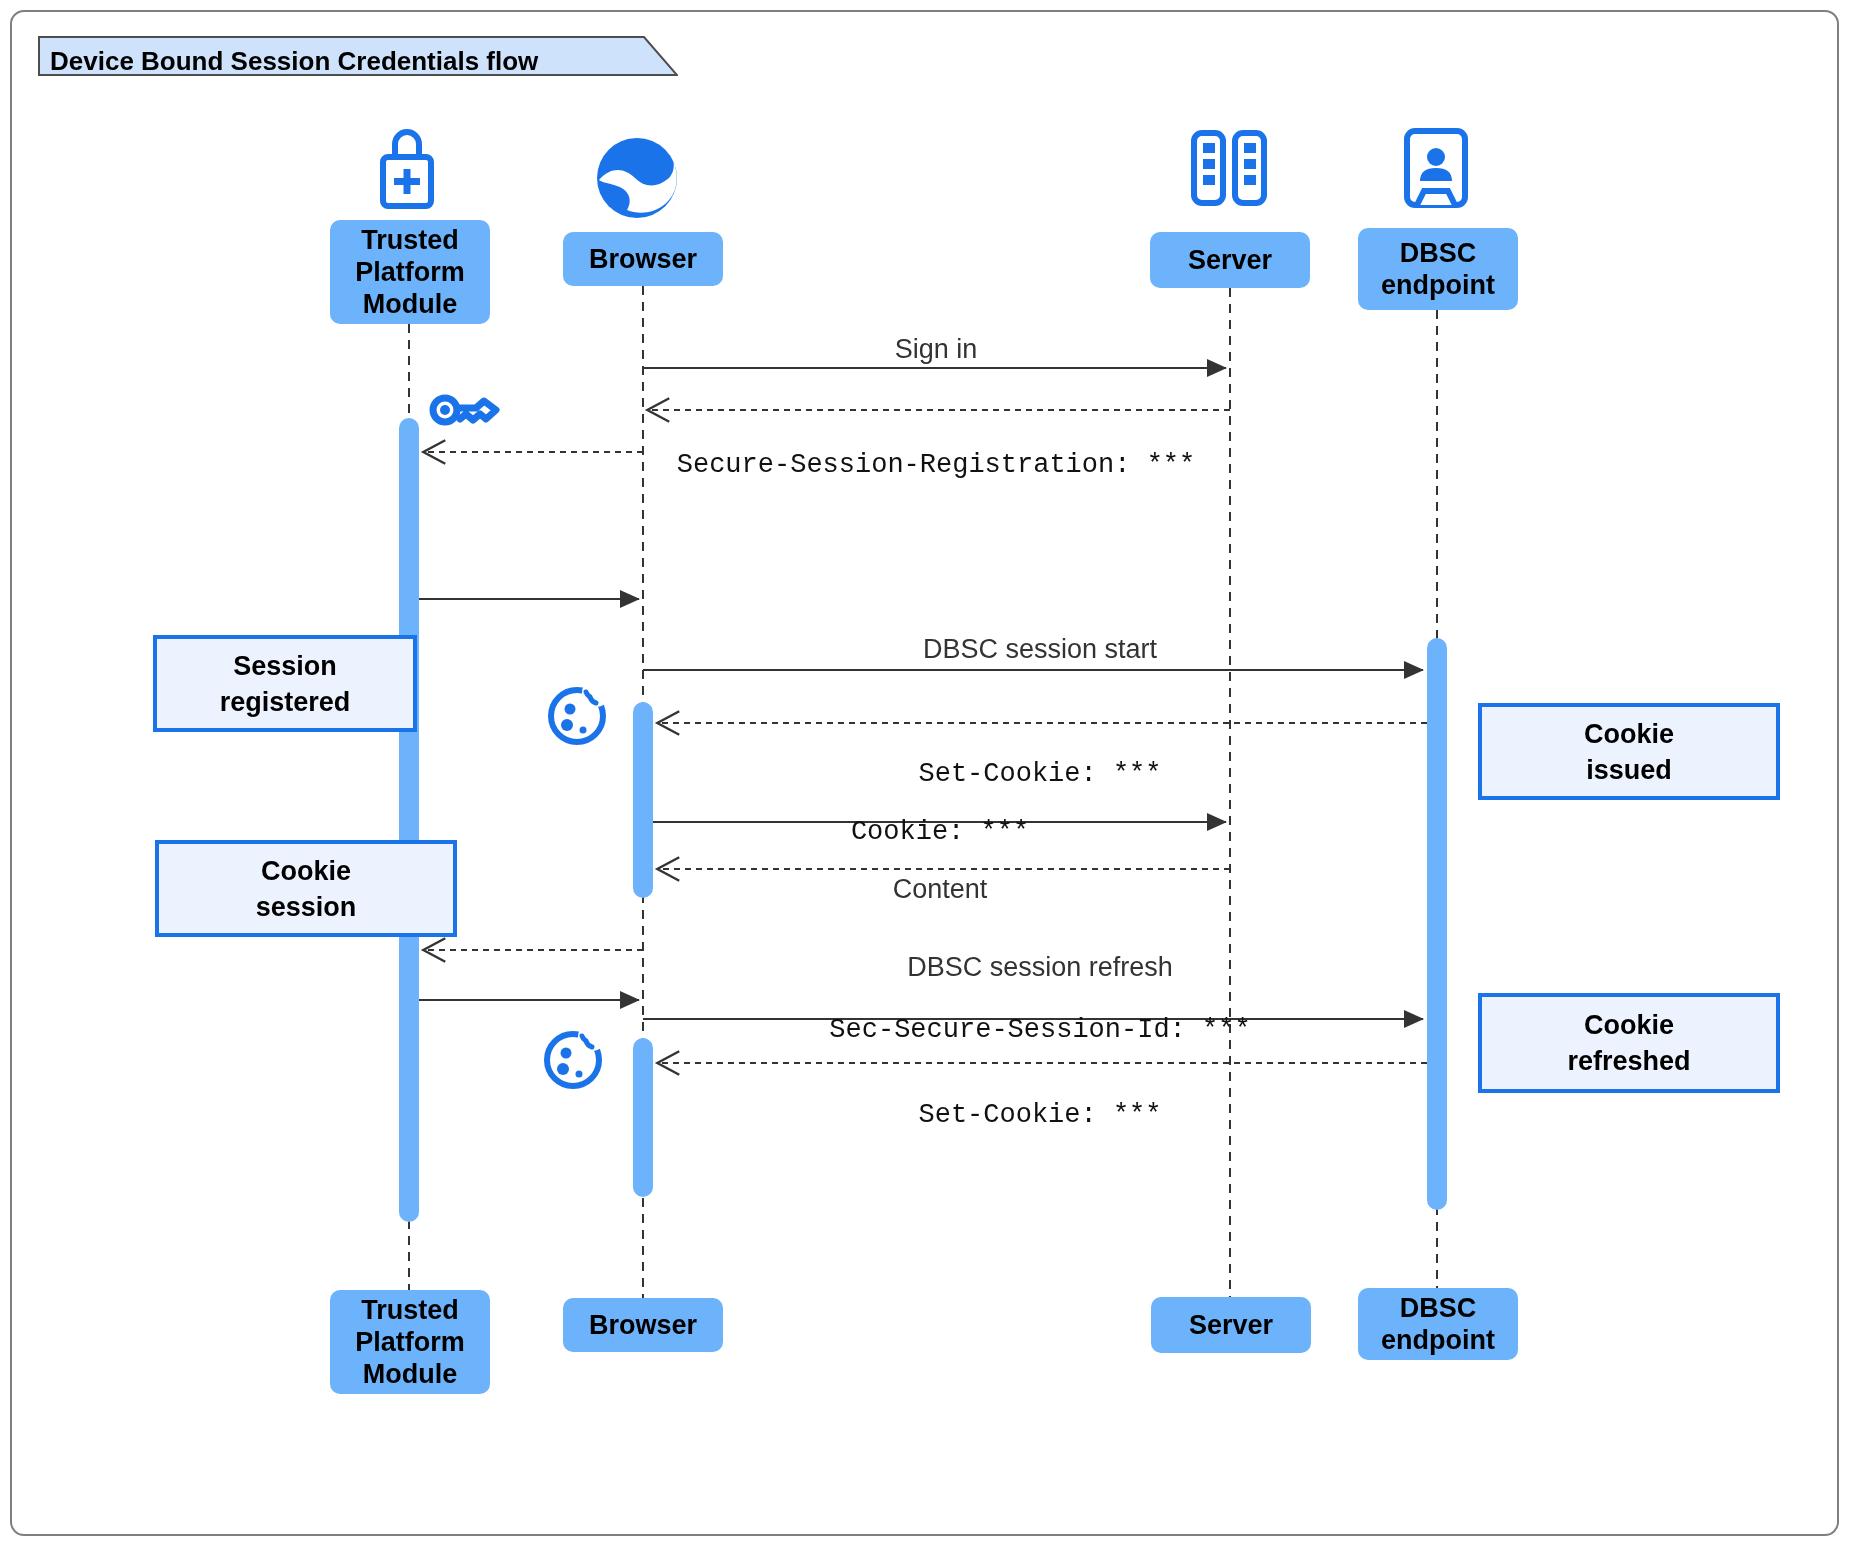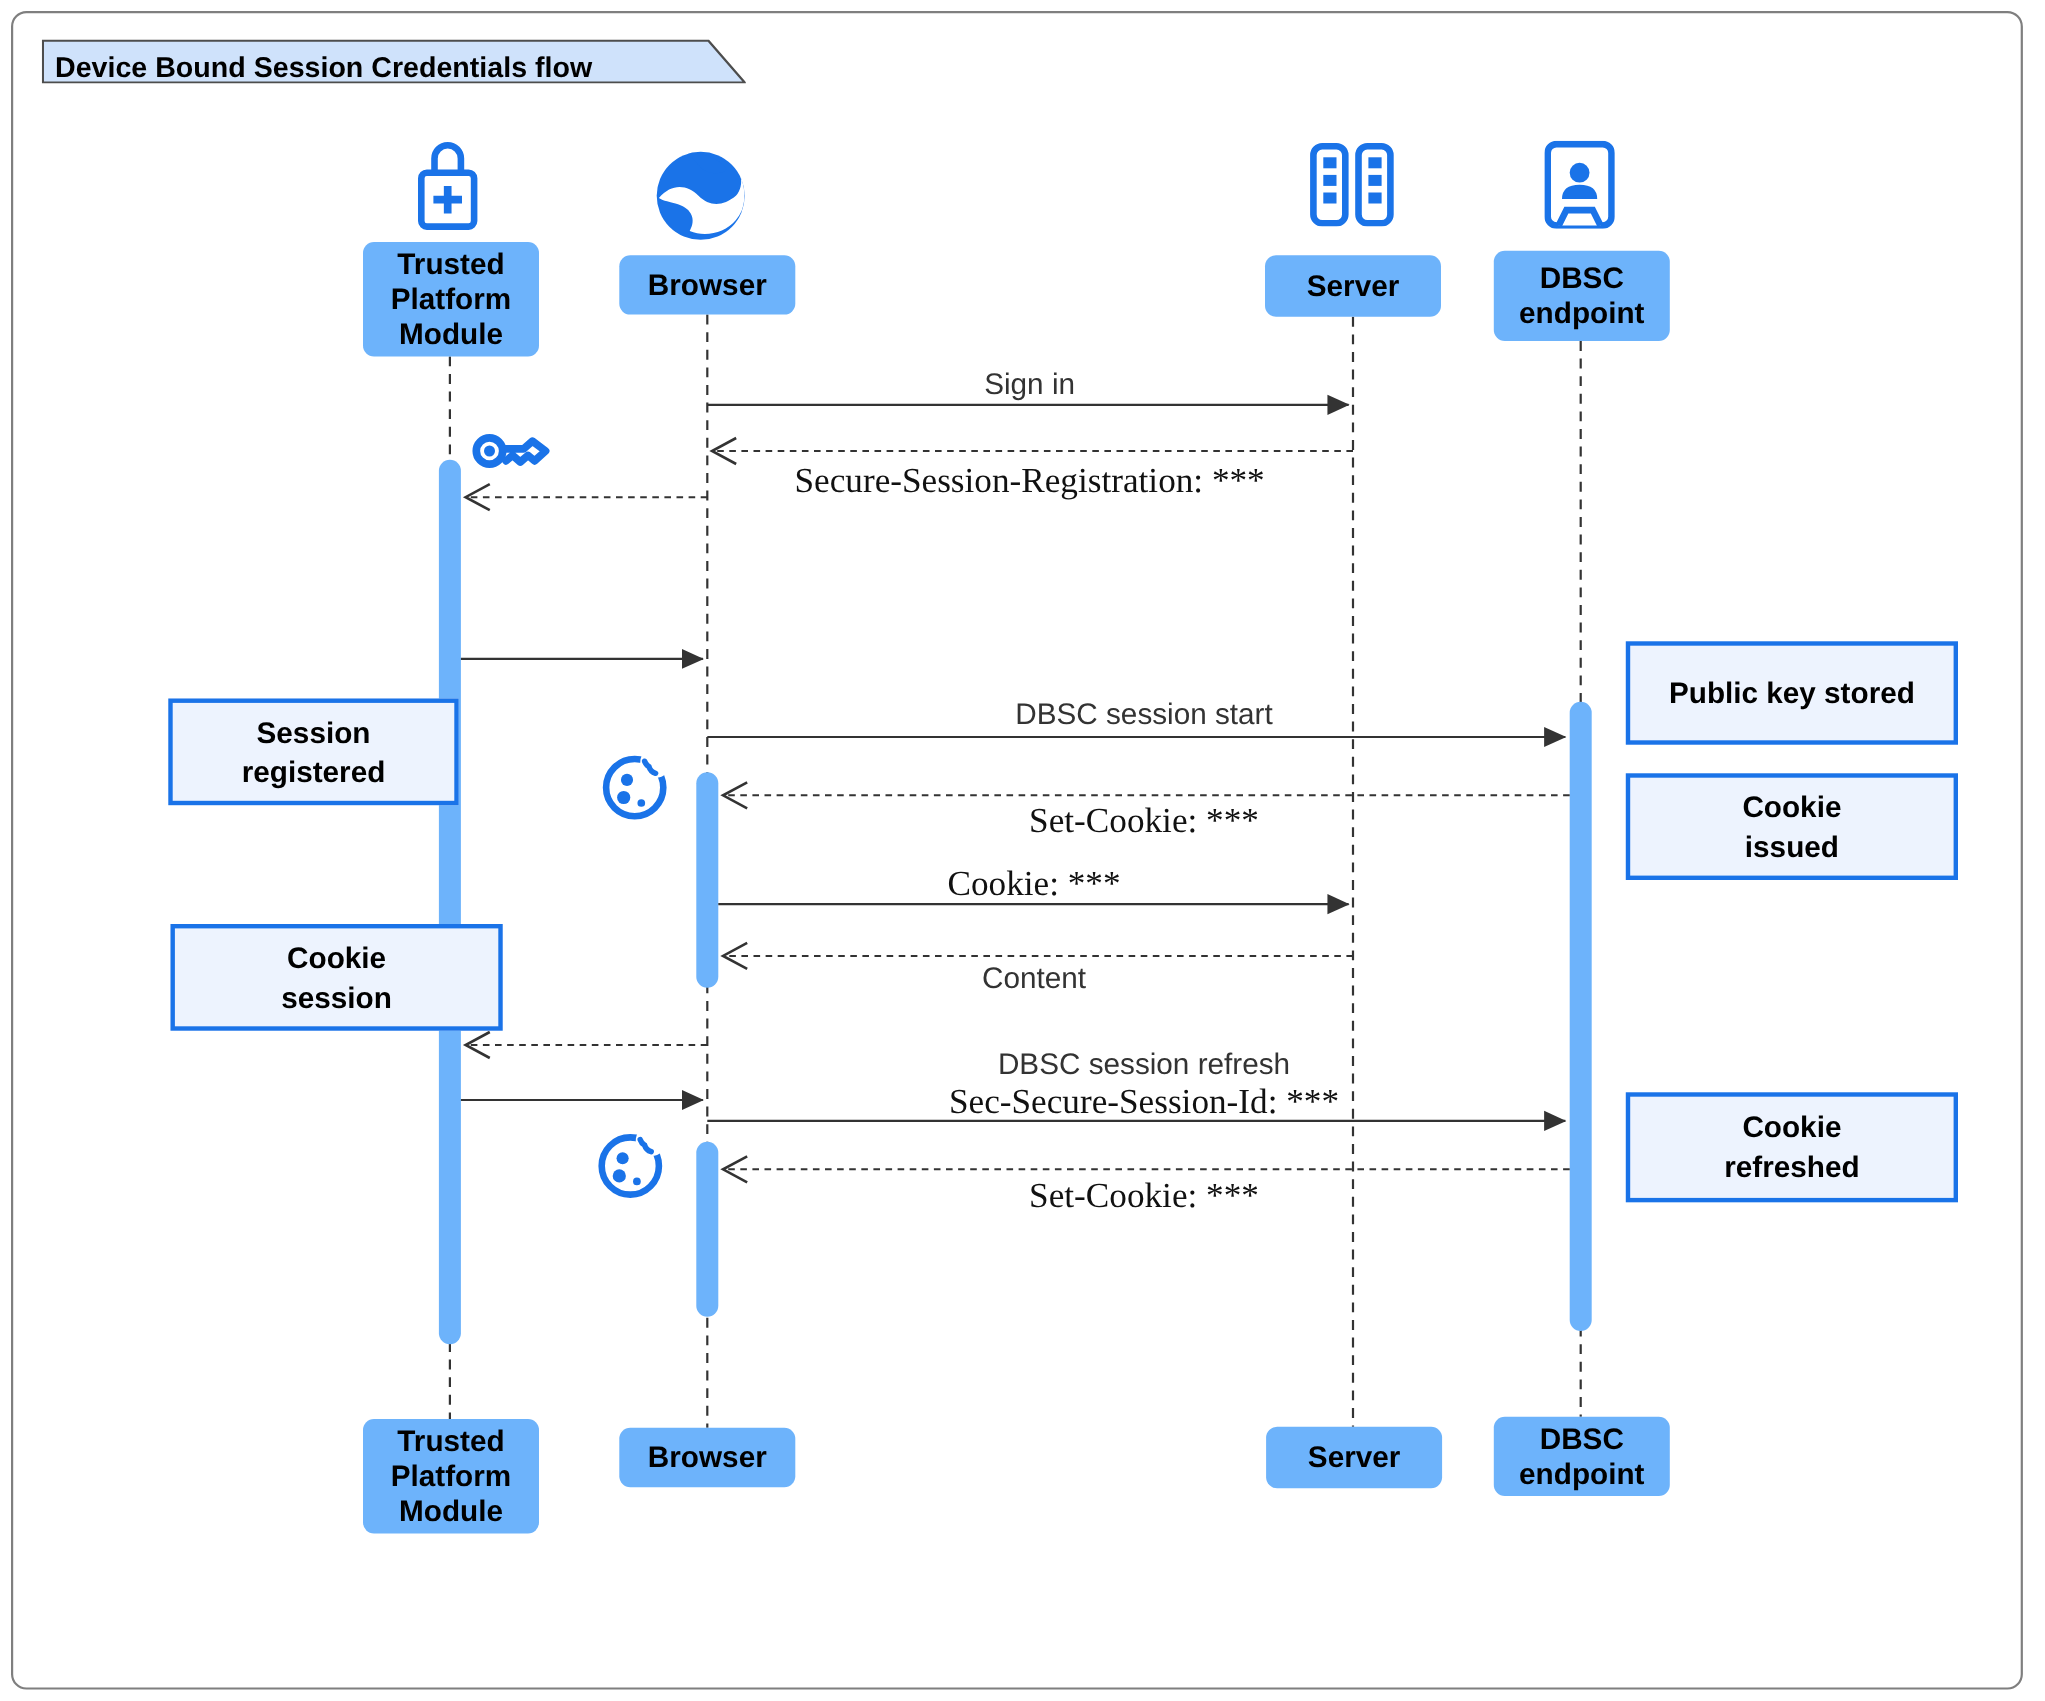--- a/index.html
+++ b/index.html
@@ -27,21 +27,21 @@
   .arrow-solid{stroke:var(--line-color);stroke-width:2;}
   .arrow-dashed{stroke:var(--line-color);stroke-width:1.8;stroke-dasharray:6 5;}
   .actor-box{position:absolute;background:var(--actor-fill);border-radius:10px;
              display:flex;flex-direction:column;align-items:center;justify-content:center;
              font-weight:bold;font-size:27px;line-height:32px;color:#000;text-align:center;}
   .note{position:absolute;background:var(--note-fill);border:4px solid var(--note-border);
         display:flex;flex-direction:column;align-items:center;justify-content:center;
         font-weight:bold;font-size:27px;line-height:36px;color:#000;text-align:center;box-sizing:border-box;}
   .msg-label{position:absolute;transform:translateX(-50%);white-space:nowrap;font-size:27px;}
   .msg-sans{color:var(--msg-gray);font-family:"Liberation Sans",sans-serif;}
-  .msg-mono{color:var(--text-dark);font-family:Liberation Serif, serif;font-size:32px;}
+  .msg-mono{color:var(--text-dark);font-family:Liberation Mono, monospace;font-size:27px;margin-top:32px;}
   .icon{position:absolute;color:var(--icon-blue);}
   .icon svg{display:block;width:100%;height:100%;}
 </style>
 </head>
 <body>
 
 <div class="canvas">
 
   <div class="frame"></div>
 
@@ -187,23 +187,20 @@
   </div>
 
   <div class="note" style="left:153px;top:635px;width:264px;height:97px;">
     <div>Session</div>
     <div>registered</div>
   </div>
   <div class="note" style="left:155px;top:840px;width:302px;height:97px;">
     <div>Cookie</div>
     <div>session</div>
   </div>
-  <div class="note" style="left:1478px;top:583px;width:302px;height:94px;">
-    <div>Public key stored</div>
-  </div>
   <div class="note" style="left:1478px;top:703px;width:302px;height:97px;">
     <div>Cookie</div>
     <div>issued</div>
   </div>
   <div class="note" style="left:1478px;top:993px;width:302px;height:100px;">
     <div>Cookie</div>
     <div>refreshed</div>
   </div>
 
   <div class="msg-label msg-sans" style="left:936px;top:334px;">Sign in</div>

